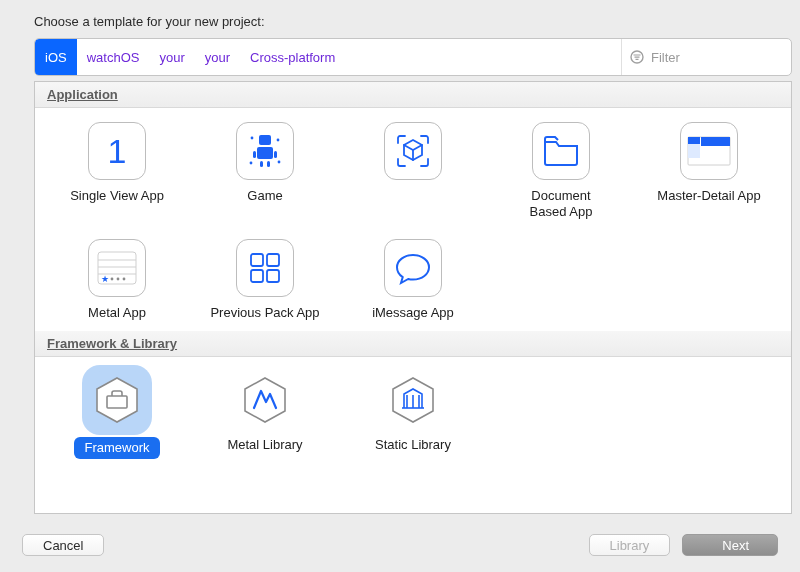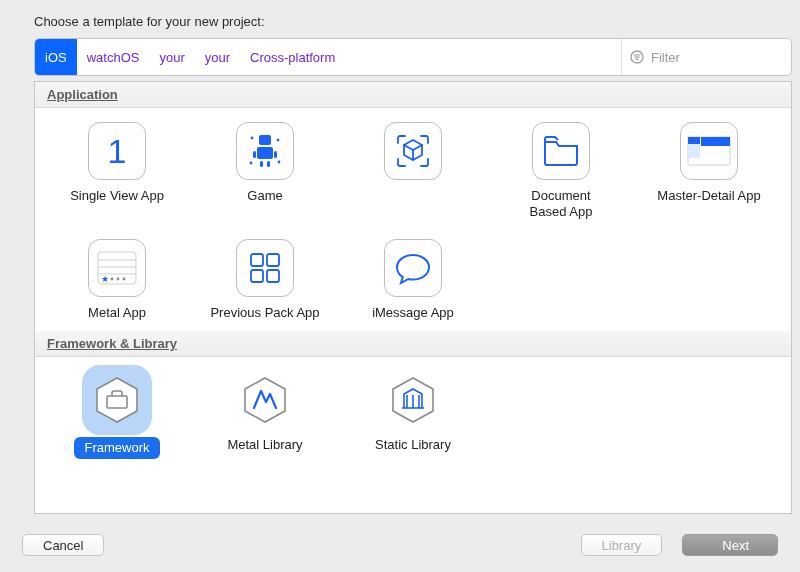--- a/index.html
+++ b/index.html
@@ -116,21 +116,20 @@
     display: flex; align-items: center; justify-content: center;
     position: relative;
   }
 
   
   .footer {
     display: flex;
     justify-content: space-between;
     align-items: center;
     padding: 20px 22px 0;
-    gap: 8px;
   }
   .spacer { flex: 1; }
   button.sys {
     height: 22px;
     padding: 0 20px;
     border-radius: 5px;
     border: 1px solid #c5c5c5;
     background: linear-gradient(#ffffff,#f3f3f3);
     font-size: 13px;
     color: #2b2b2b;

